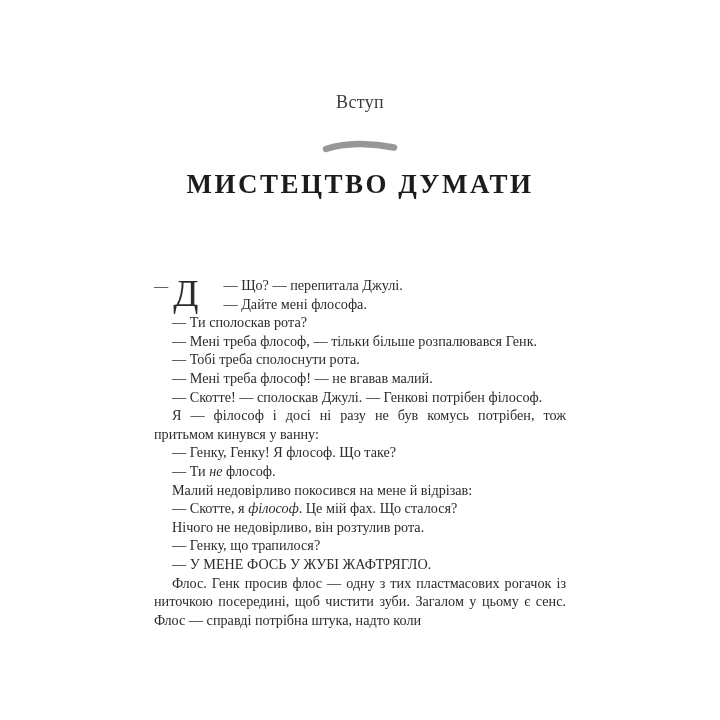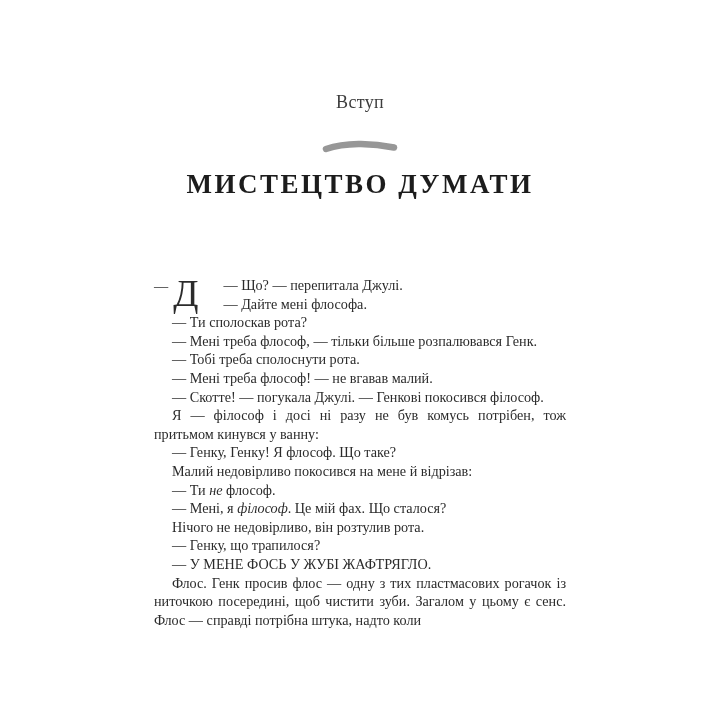--- a/index.html
+++ b/index.html
@@ -92,25 +92,25 @@
       <p class=""><span class="dropcap-wrap">
           <span class="dc-dash">—</span>
           <span class="dc-letter">Д</span>
         </span></p>
       <p class="indent"><span>— Що? — перепитала Джулі.</span></p>
       <p class="indent"><span>— Дайте мені флософа.</span></p>
       <p class="indent"><span>— Ти сполоскав рота?</span></p>
       <p class="indent"><span>— Мені треба флософ, — тільки більше розпалювався Генк.</span></p>
       <p class="indent"><span>— Тобі треба сполоснути рота.</span></p>
       <p class="indent"><span>— Мені треба флософ! — не вгавав малий.</span></p>
-      <p class="indent"><span>— Скотте! — погукала Джулі. — Генкові покосився філософ.</span></p>
+      <p class="indent"><span>— Скотте! — сполоскав Джулі. — Генкові потрібен філософ.</span></p>
       <p class="indent"><span>Я — філософ і досі ні разу не був комусь потрібен, тож притьмом кинувся у ванну:</span></p>
       <p class="indent"><span>— Генку, Генку! Я флософ. Що таке?</span></p>
+      <p class="indent"><span>— Ти </span><em>не</em><span> флософ.</span></p>
       <p class="indent"><span>Малий недовірливо покосився на мене й відрізав:</span></p>
-      <p class="indent"><span>— Ти </span><em>не</em><span> флософ.</span></p>
-      <p class="indent"><span>— Мені, я </span><em>філософ</em><span>. Це мій фах. Що сталося?</span></p>
+      <p class="indent"><span>— Скотте, я </span><em>філософ</em><span>. Це мій фах. Що сталося?</span></p>
       <p class="indent"><span>Нічого не недовірливо, він розтулив рота.</span></p>
       <p class="indent"><span>— Генку, що трапилося?</span></p>
       <p class="indent"><span>— У МЕНЕ ФОСЬ У ЖУБІ ЖАФТРЯГЛО.</span></p>
       <p class="indent"><span>Флос. Генк просив флос — одну з тих пластмасових рогачок із ниточкою посередині, щоб чистити зуби. Загалом у цьому є сенс. Флос — справді потрібна штука, надто коли</span></p>
     </div>
 
 </div>
 
 </body></html>

